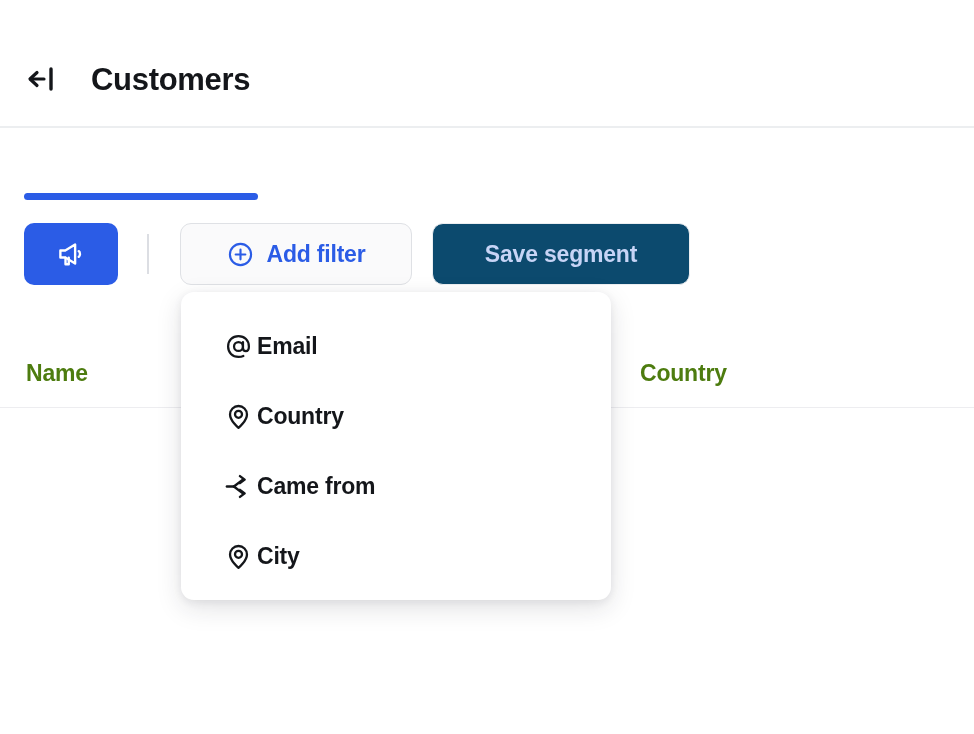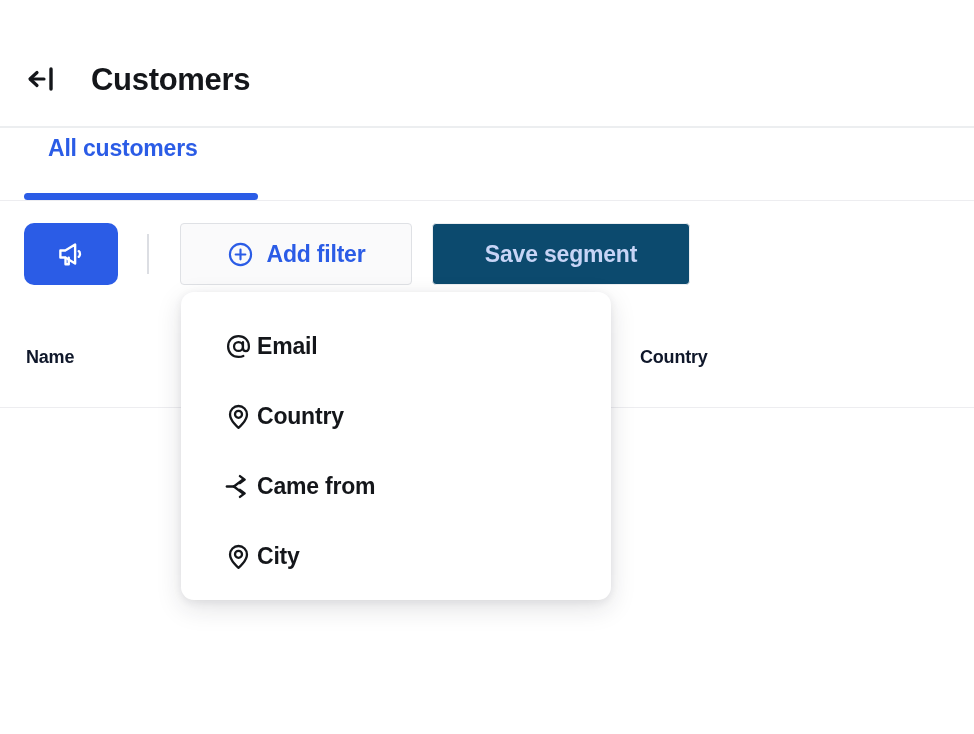--- a/index.html
+++ b/index.html
@@ -97,21 +97,21 @@
   }
   .toolbar-divider {
     width: 2px; height: 40px;
     background: #dcdee3;
     margin-left: 29px;
     margin-right: 31px;
     flex: 0 0 auto;
   }
   .btn {
     height: 62px;
-    border-radius: 4px;
+    border-radius: 11px;
     display: flex;
     align-items: center;
     justify-content: center;
     font-size: 23px;
     font-weight: bold;
     letter-spacing: -0.2px;
     cursor: pointer;
     flex: 0 0 auto;
   }
   .btn-add-filter {
@@ -132,26 +132,26 @@
 
   
   .table-header {
     position: absolute;
     left: 0; top: 307px;
     width: 974px; height: 101px;
     border-bottom: 1px solid #ededf0;
   }
   .th {
     position: absolute;
-    top: 0; height: 101px;
-    display: flex;
-    align-items: center;
-    font-size: 18px;
-    font-weight: bold;
-    color: #0f172a;
+    top: 16px; height: 101px;
+    display: flex;
+    align-items: center;
+    font-size: 23px;
+    font-weight: bold;
+    color: #4d7c0f;
     letter-spacing: -0.2px;
   }
   .th-name { left: 26px; }
   .th-country { left: 640px; }
 
   
   .dropdown {
     position: absolute;
     left: 181px; top: 292px;
     width: 430px; height: 308px;
@@ -195,25 +195,20 @@
         <svg width="34" height="26" viewBox="0 0 34 26" fill="none">
           <path d="M24 3 V23" stroke="#14161a" stroke-width="3.4" stroke-linecap="round"></path>
           <path d="M17 13 H3.5" stroke="#14161a" stroke-width="3.2" stroke-linecap="round"></path>
           <path d="M10 6.5 L3 13 L10 19.5" stroke="#14161a" stroke-width="3.2" stroke-linecap="round" stroke-linejoin="round" fill="none"></path>
         </svg>
       </span>
     </button>
     <div class="page-title">Customers</div>
   </div>
 
-  <div class="tabbar">
-    <div class="tab">
-      <span class="tab-label">All customers</span>
-    </div>
-  </div>
   <div class="tab-underline"></div>
 
   <div class="toolbar">
 
     <button class="broadcast-btn">
       <span>
         <svg width="30" height="30" viewBox="0 0 24 24" fill="none">
           <path d="M3.5 9.2 H7.4 L15.3 4.4 V19.6 L7.4 14.8 H3.5 Z" stroke="#ffffff" stroke-width="1.9" stroke-linejoin="round" stroke-linecap="round"></path>
           <path d="M7.6 14.9 V20.2 H10.2 V14.9" stroke="#ffffff" stroke-width="1.9" stroke-linejoin="round" stroke-linecap="round"></path>
           <path d="M18.2 9.7 C19.5 10.4 19.5 13.6 18.2 14.3" stroke="#ffffff" stroke-width="1.9" stroke-linecap="round"></path>

